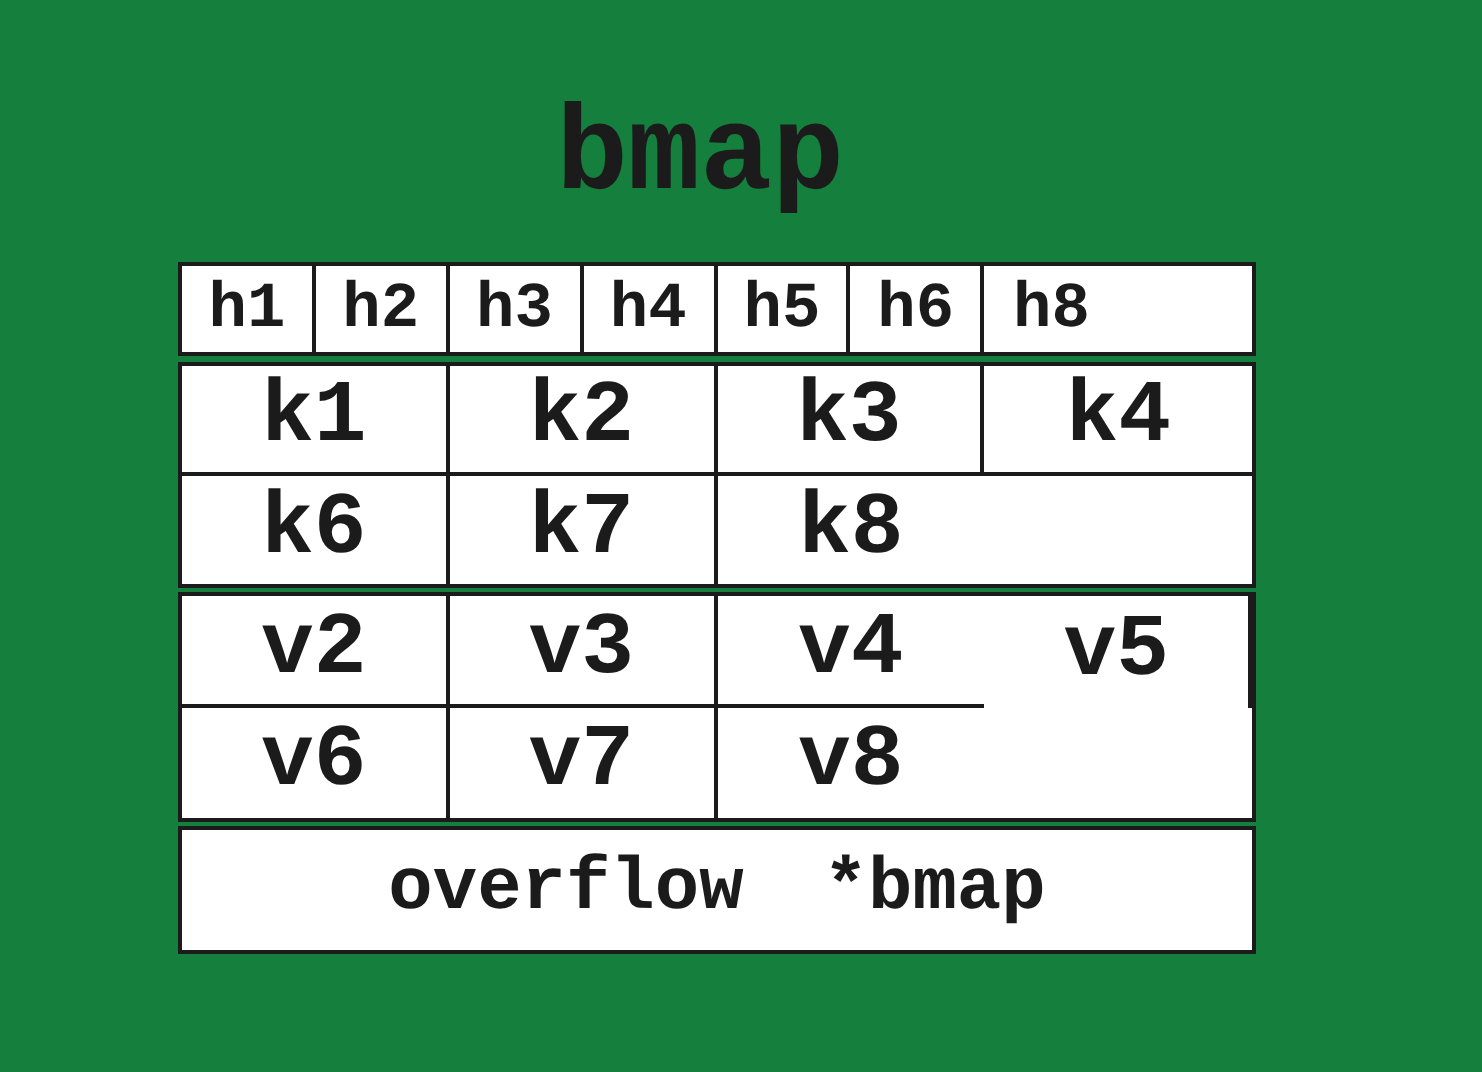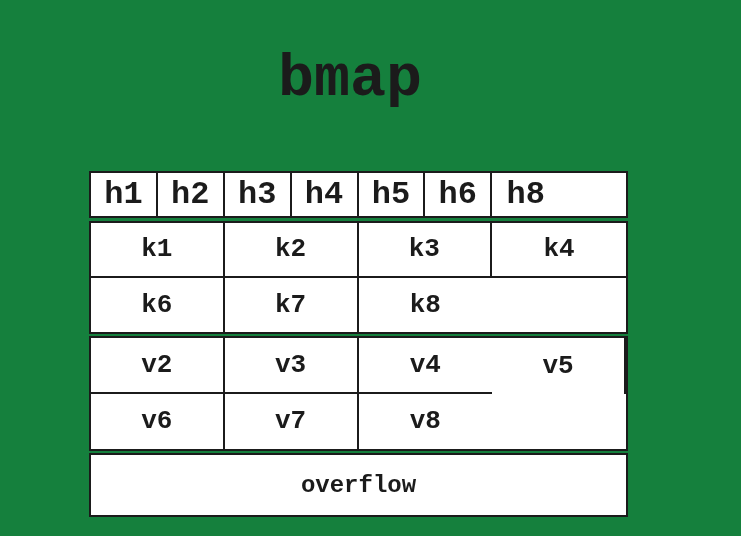--- a/index.html
+++ b/index.html
@@ -27,21 +27,20 @@
     line-height: 64px;
     white-space: nowrap;
   }
   .box {
     position: absolute;
     left: 89px;
     width: 539px;
     box-sizing: border-box;
     border: 2px solid #1b1b1b;
     background: #ffffff;
-    margin-top: 40px;
   }
   .header-box {
     top: 131px;
     height: 47px;
     display: grid;
     grid-template-columns: repeat(8, 1fr);
   }
   .hcell {
     display: flex;
     align-items: center;
@@ -55,34 +54,34 @@
     display: grid;
     grid-template-columns: repeat(4, 1fr);
     grid-template-rows: 1fr 1fr;
   }
   .k-box { top: 181px; height: 113px; }
   .v-box { top: 296px; height: 115px; }
   .pcell {
     display: flex;
     align-items: center;
     justify-content: center;
-    font-size: 26px;
+    font-size: 44px;
     font-weight: bold;
     border-right: 2px solid #1b1b1b;
   }
   .pcell.col-last { border-right: none; }
   .pcell.row-first { border-bottom: 2px solid #1b1b1b; }
   .overflow-box {
     top: 413px;
     height: 64px;
     display: flex;
     align-items: center;
     justify-content: center;
     gap: 40px;
-    font-size: 24px;
+    font-size: 37px;
     font-weight: bold;
   }
 </style>
 </head>
 <body>
 
 <div class="canvas">
 
   <div class="diagram-title">bmap</div>
 
@@ -111,15 +110,16 @@
     <div class="pcell row-first">v3</div>
     <div class="pcell row-first col-last">v4</div>
     <div class="pcell">v5</div>
     <div class="pcell">v6</div>
     <div class="pcell">v7</div>
     <div class="pcell col-last">v8</div>
   </div>
 
   <div class="box overflow-box">
     <span>overflow</span>
+    <span>*bmap</span>
   </div>
 
 </div>
 
 </body></html>

